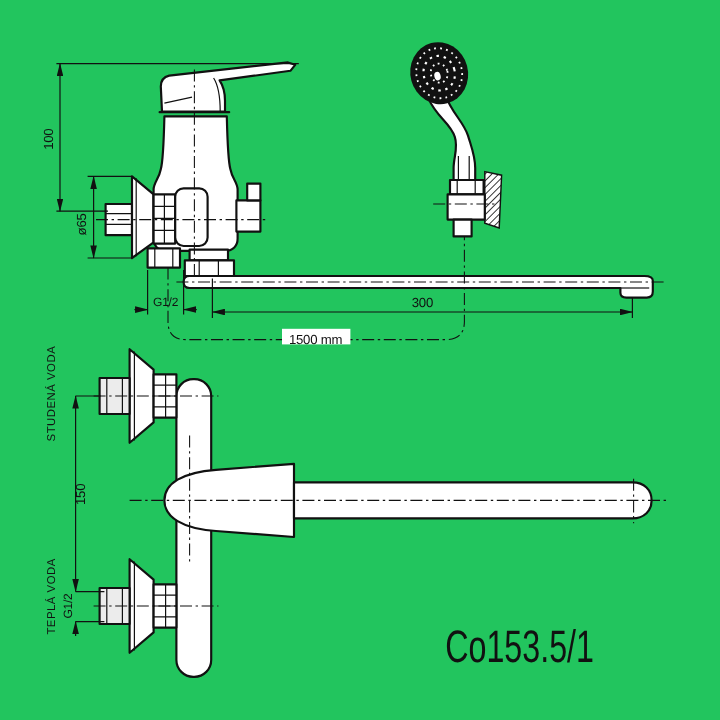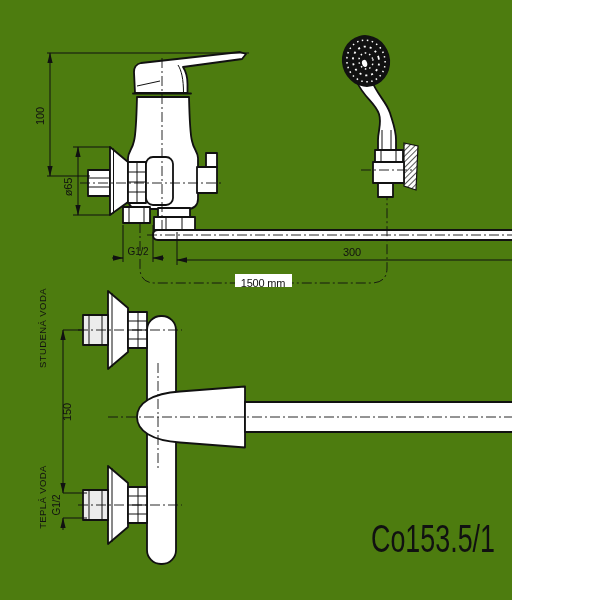--- a/index.html
+++ b/index.html
@@ -1,16 +1,16 @@
 <!DOCTYPE html>
 <html><head>
 <meta charset="utf-8">
 <style>
   html,body{margin:0;padding:0;background:#ffffff;}
-  .stage{position:relative;width:512px;height:600px;background:#4d7c0f;overflow:hidden;
+  .stage{position:relative;width:600px;height:600px;background:#22c55e;overflow:hidden;
          font-family:"Liberation Sans",sans-serif;}
   svg{display:block;}
   svg text{fill:#111;font-family:"Liberation Sans",sans-serif;}
   .ln{stroke:#111;stroke-width:1.8;fill:none;stroke-linejoin:round;stroke-linecap:round;}
   .lnw{stroke:#111;stroke-width:1.8;fill:#fff;stroke-linejoin:round;}
   .thin{stroke:#111;stroke-width:1;fill:none;}
   .cl{stroke:#111;stroke-width:0.9;fill:none;stroke-dasharray:10 3 2 3;}
   .dtxt{font-size:11px;letter-spacing:-0.2px;}
   .stxt{font-size:10px;letter-spacing:-0.2px;}
   .vtxt{font-size:9.5px;letter-spacing:0.4px;}

